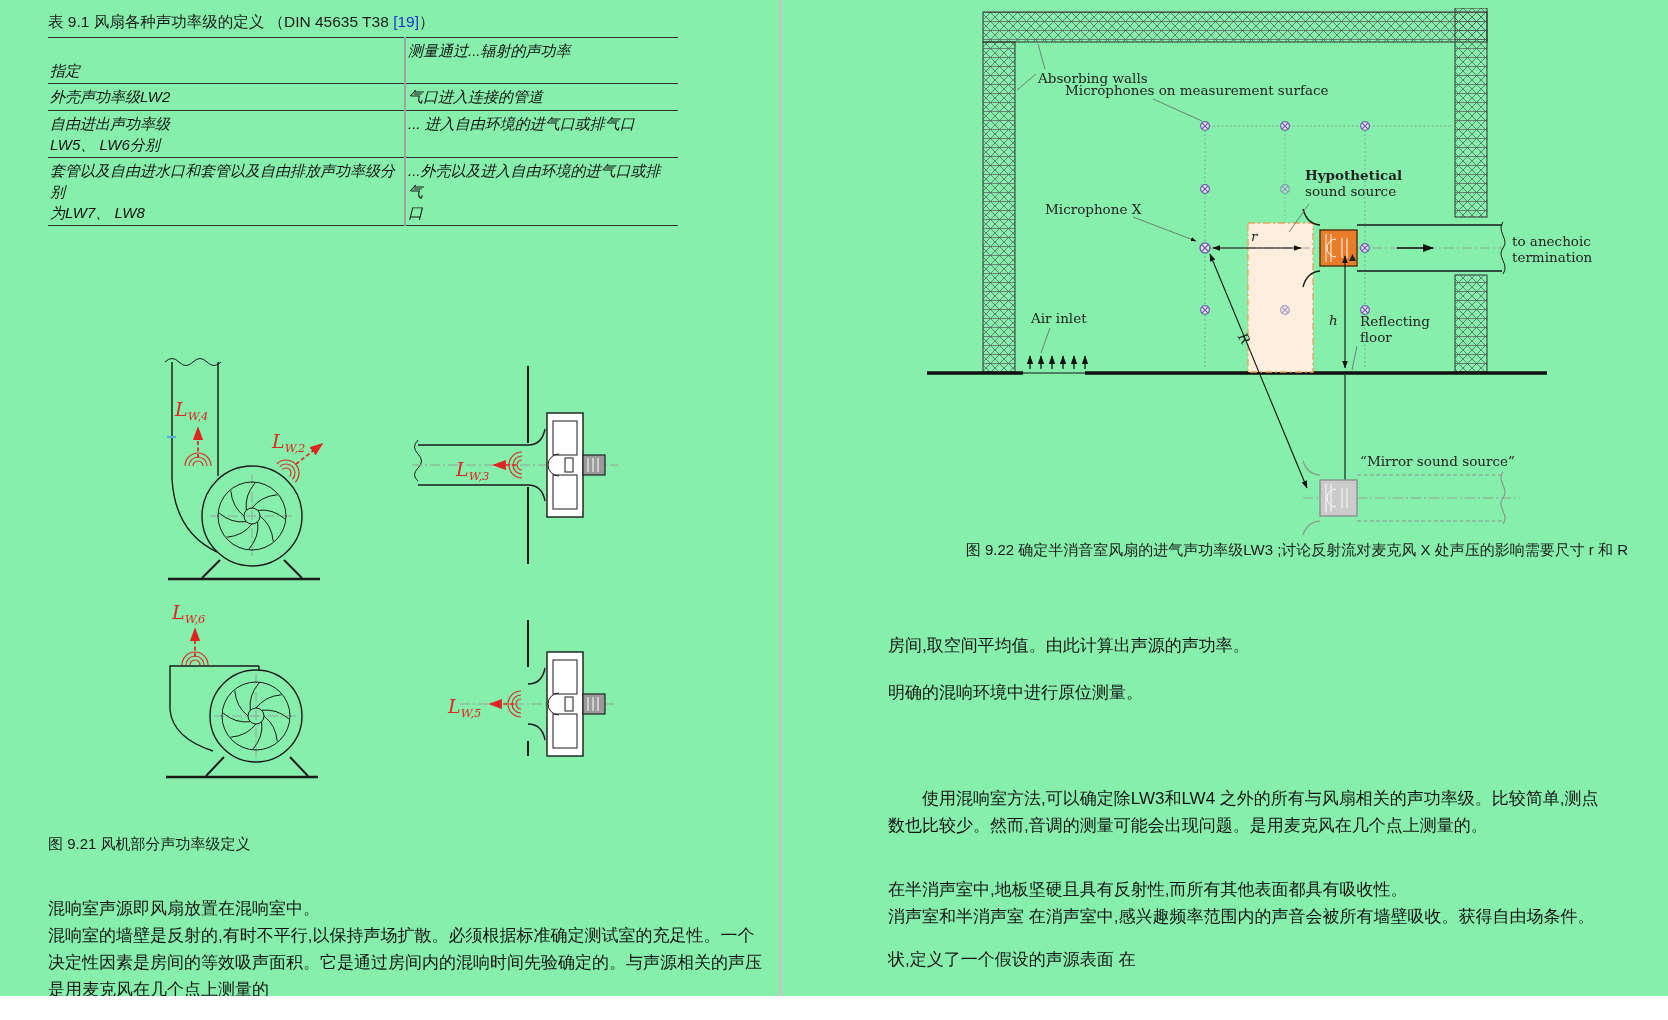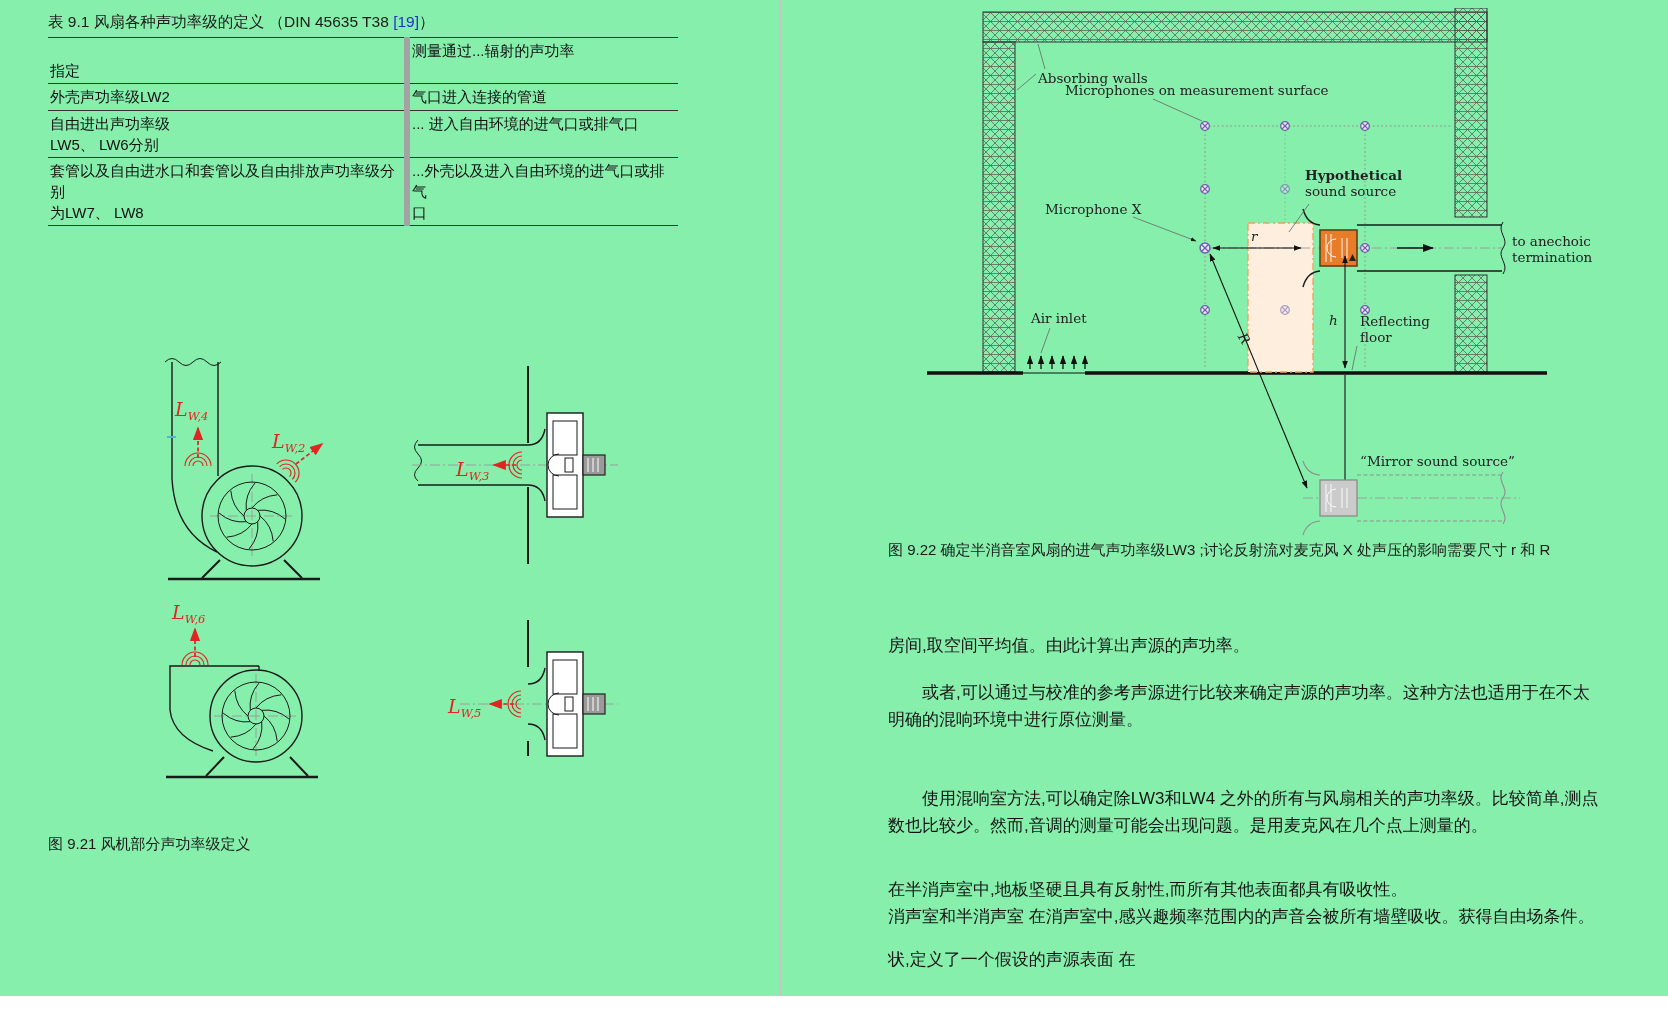--- a/index.html
+++ b/index.html
@@ -8,28 +8,28 @@
   .abs{position:absolute;}
   .col-divider{position:absolute;left:779px;top:0;width:3px;height:1020px;background:#c6c6c6;}
 
   
   .tbl-title{left:48px;top:12px;width:700px;font-size:15.5px;color:#1a1a1a;}
   .ref-link{color:#2330cc;text-decoration:none;cursor:pointer;}
   table.spec{position:absolute;left:48px;top:37px;width:630px;border-collapse:collapse;
              border-top:1px solid #333;border-bottom:1px solid #333;table-layout:fixed;}
   table.spec td{vertical-align:top;padding:2px 6px 2px 2px;font-size:15px;line-height:21px;
                 border-bottom:1px solid #333;}
-  table.spec td.cl{width:348px;border-right:6px solid #a3a3a3;}
-  table.spec td span{white-space:pre-line;}
+  table.spec td.cl{width:348px;border-right:2px solid #a3a3a3;}
+  table.spec td span{white-space:pre-line;font-style:italic;}
   tr.h-row td.cl{vertical-align:bottom;}
   tr.r0{height:46px;} tr.r1{height:48px;} tr.r2{height:27px;}
   tr.r3{height:45px;} tr.r4{height:40px;} tr.r5{height:48px;}
 
   
-  .caption{font-size:15px;color:#1a1a1a;}
+  .caption{font-size:15px;color:#1a1a1a;text-align:right;}
   .bodyline{font-size:17px;line-height:27px;color:#141414;white-space:nowrap;}
   .indent{padding-left:34px;}
 
   
   .k{stroke:#1a1a1a;fill:none;stroke-width:1.4;}
   .kf{stroke:#1a1a1a;fill:#ffffff;stroke-width:1.4;}
   .thin{stroke:#1a1a1a;fill:none;stroke-width:1;}
   .g2{stroke-width:2;}
   .cl-line{stroke:#9a9a9a;fill:none;stroke-width:0.9;stroke-dasharray:10 3 2 3;}
   .dotl{stroke:#8f8f8f;fill:none;stroke-width:1;stroke-dasharray:1.6 2.6;}
@@ -159,20 +159,26 @@
       <line x1="340" y1="368" x2="498" y2="368" class="cl-line"></line>
       <use href="#axfan" transform="translate(408,368)"></use>
       <use href="#arcs" transform="translate(401,368) rotate(-90)"></use>
       <line x1="394" y1="368" x2="370" y2="368" class="red-d" marker-end="url(#mr)"></line>
       <text class="redlbl" x="328" y="377"><tspan>L</tspan><tspan class="sub" dy="4">W,5</tspan></text>
     </g>
   </svg>
 
   <div class="abs caption" style="left:48px;top:835px">图 9.21 风机部分声功率级定义</div>
 
+  <div class="abs" style="left:48px;top:895px">
+    <div class="bodyline">混响室声源即风扇放置在混响室中。</div>
+    <div class="bodyline">混响室的墙壁是反射的,有时不平行,以保持声场扩散。必须根据标准确定测试室的充足性。一个</div>
+    <div class="bodyline">决定性因素是房间的等效吸声面积。它是通过房间内的混响时间先验确定的。与声源相关的声压</div>
+    <div class="bodyline">是用麦克风在几个点上测量的</div>
+  </div>
 
   <svg class="abs" style="left:905px;top:8px" width="700" height="530" viewBox="0 0 700 530">
     <defs>
       <pattern id="xh" width="9" height="9" patternUnits="userSpaceOnUse">
         <path d="M0 9 L9 0 M0 0 L9 9 M0 4.5 L9 4.5" stroke="#555" stroke-width="0.7" fill="none"></path>
       </pattern>
     </defs>
 
     <g>
       <rect x="78" y="4" width="504" height="30" fill="url(#xh)" stroke="#333" stroke-width="1"></rect>
@@ -290,21 +296,20 @@
     </g>
     <text class="slabel" x="455" y="458">“Mirror sound source”</text>
   </svg>
 
   <div class="abs caption" style="left:888px;top:541px;width:740px">图 9.22 确定半消音室风扇的进气声功率级LW3 ;讨论反射流对麦克风 X 处声压的影响需要尺寸 r 和 R</div>
 
   <div class="abs" style="left:888px;top:632px">
     <div class="bodyline">房间,取空间平均值。由此计算出声源的声功率。</div>
   </div>
   <div class="abs" style="left:888px;top:679px">
-    <div class="bodyline indent">或者,可以通过与校准的参考声源进行比较来确定声源的声功率。这种方法也适用于在不太</div>
     <div class="bodyline">明确的混响环境中进行原位测量。</div>
   </div>
   <div class="abs" style="left:888px;top:785px">
     <div class="bodyline indent">使用混响室方法,可以确定除LW3和LW4 之外的所有与风扇相关的声功率级。比较简单,测点</div>
     <div class="bodyline">数也比较少。然而,音调的测量可能会出现问题。是用麦克风在几个点上测量的。</div>
   </div>
   <div class="abs" style="left:888px;top:876px">
     <div class="bodyline">在半消声室中,地板坚硬且具有反射性,而所有其他表面都具有吸收性。</div>
     <div class="bodyline">消声室和半消声室 在消声室中,感兴趣频率范围内的声音会被所有墙壁吸收。获得自由场条件。</div>
   </div>

